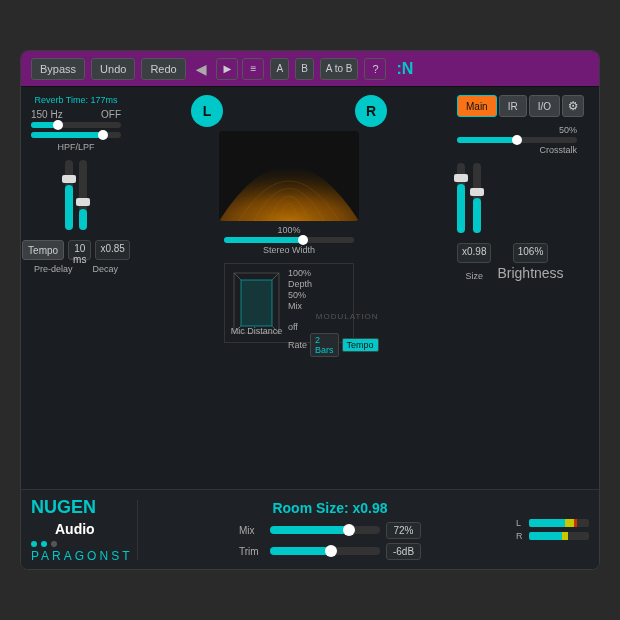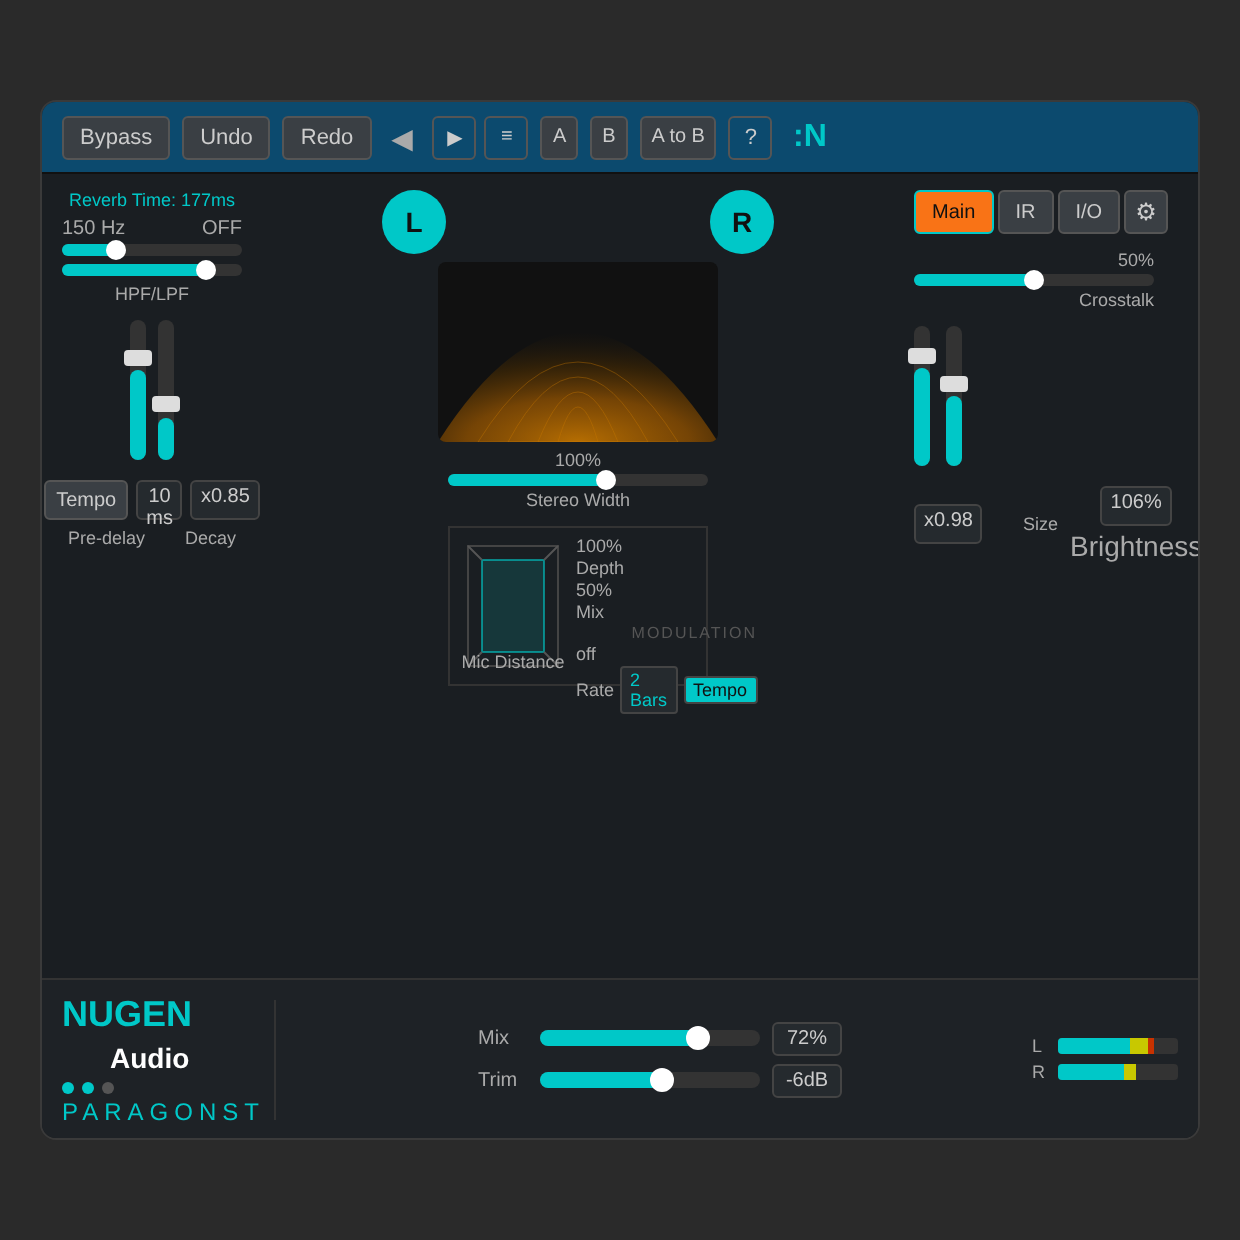--- a/index.html
+++ b/index.html
@@ -17,21 +17,21 @@
       width: 580px;
       height: 520px;
       background: #1a1e22;
       border-radius: 8px;
       border: 1px solid #3a3a3a;
       overflow: hidden;
       position: relative;
     }
     
     .top-bar {
-      background: #0c4a6e;
+      background: #701a75;
       height: 36px;
       display: flex;
       align-items: center;
       padding: 0 10px;
       gap: 6px;
       border-bottom: 1px solid #111;
     }
     .top-btn {
       background: #3a3f44;
       border: 1px solid #555;
@@ -727,21 +727,21 @@
         </div>
         <div class="v-fader">
           <div class="v-fader-track">
             <div class="v-fader-fill-teal" style="height:50%"></div>
             <div class="v-fader-thumb" style="bottom:47%"></div>
           </div>
         </div>
       </div>
 
       <div class="size-brightness">
-        <div style="display:flex;flex-direction:row;align-items:center;gap:20px;">
+        <div style="display:flex;flex-direction:column;align-items:center;gap:8px;">
           <span class="small-val">x0.98</span>
           <span style="font-size:9px;color:#aaa;">Size</span>
         </div>
         <div style="display:flex;flex-direction:column;align-items:center;gap:2px;">
           <span class="small-val">106%</span>
           <span style="font-size:14px;color:#aaa;">Brightness</span>
         </div>
       </div>
     </div>
   </div>
@@ -759,20 +759,21 @@
         <div class="dot inactive"></div>
       </div>
       <div class="brand-paragon">
         <span>PARAGON</span><span style="color:#00c8c8;">ST</span>
       </div>
     </div>
 
     <div style="width:1px;height:60px;background:#333;margin:0 6px;"></div>
 
     <div class="room-size-section">
+      <div class="room-size-label">Room Size: x0.98</div>
       <div class="mix-trim-section">
         <div class="mix-row">
           <span class="mix-label">Mix</span>
           <div class="mix-track">
             <div class="mix-fill" style="width:72%;"></div>
             <div class="mix-thumb" style="left:72%;"></div>
           </div>
           <span class="mix-val">72%</span>
         </div>
         <div class="trim-row">

